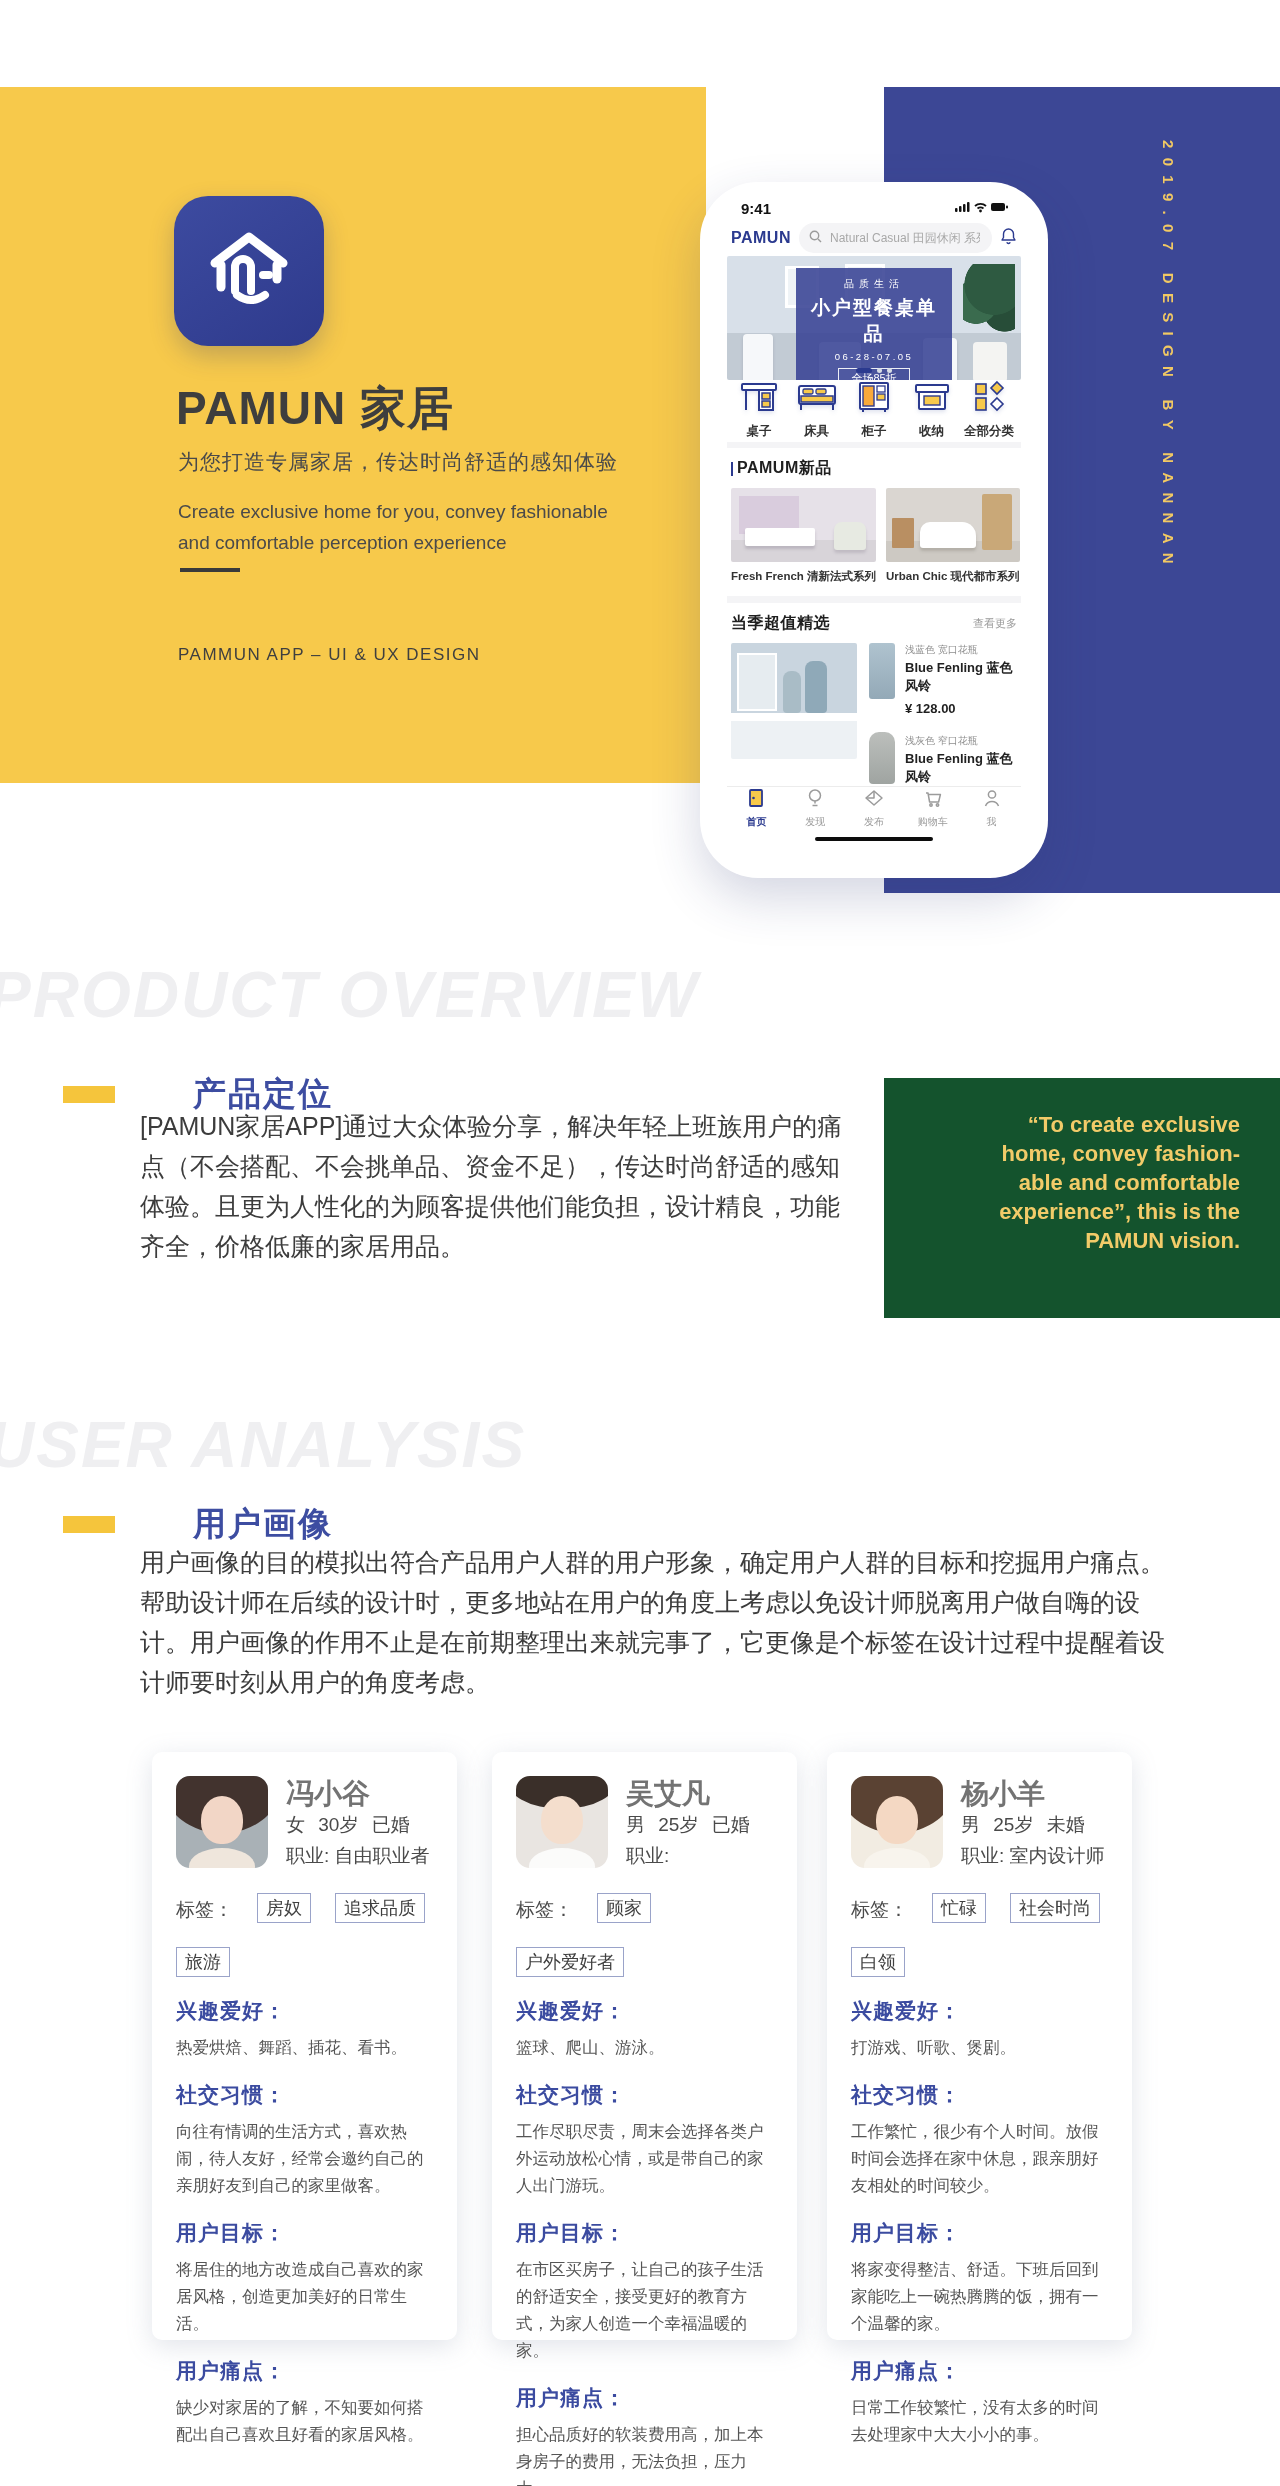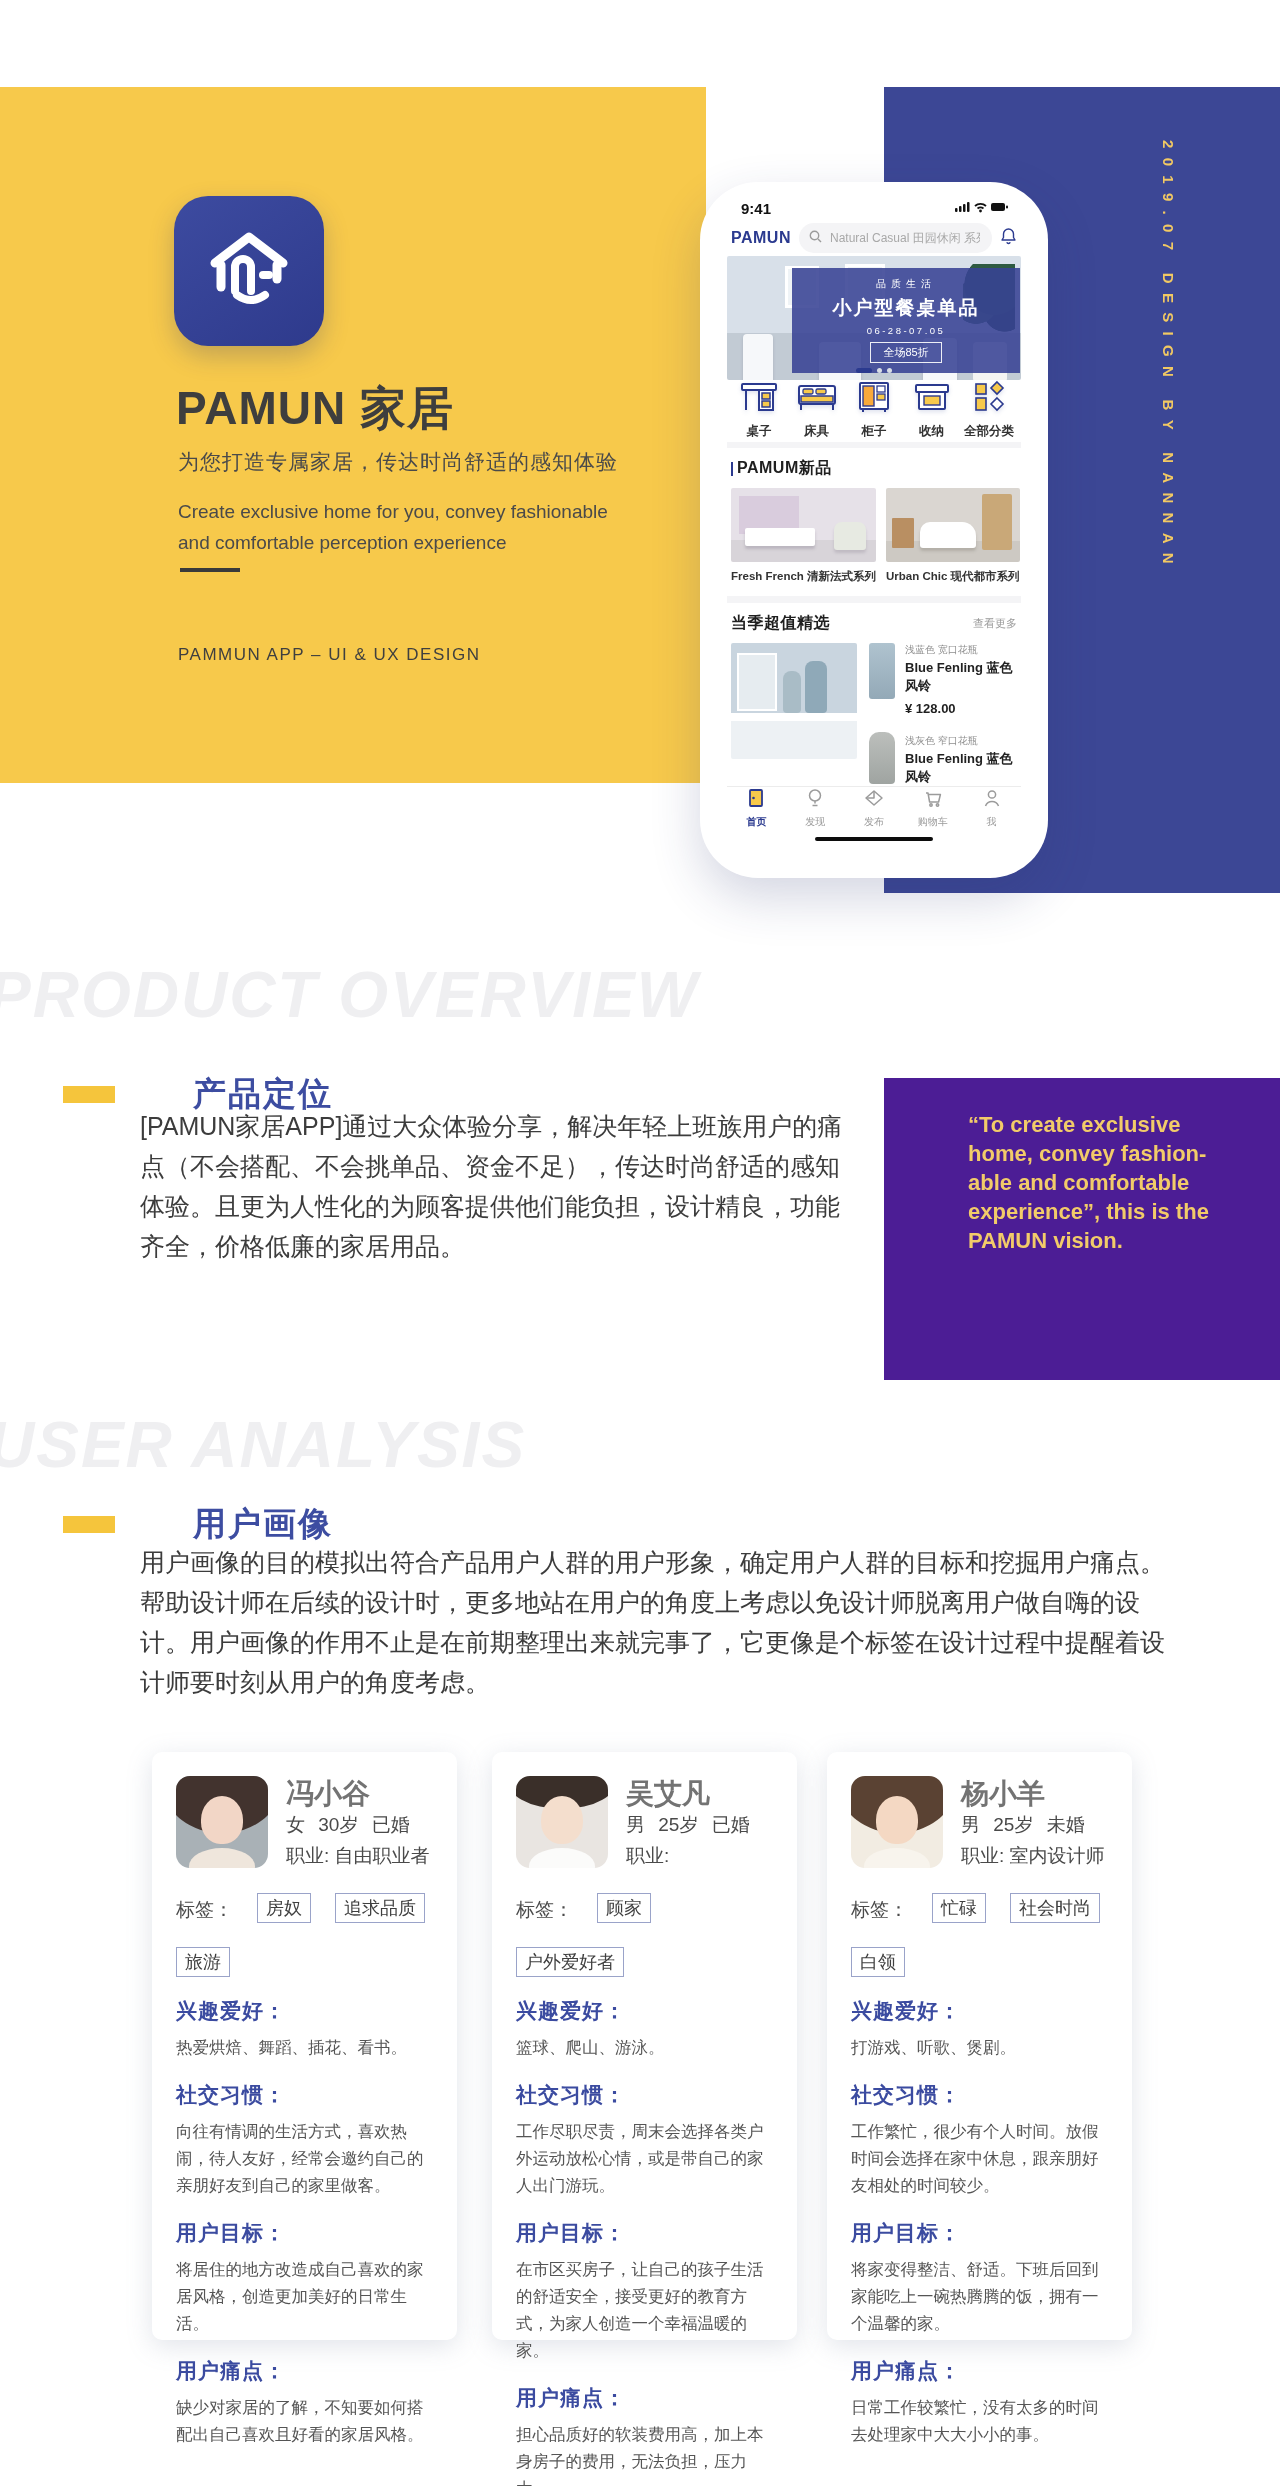--- a/index.html
+++ b/index.html
@@ -34,22 +34,22 @@
   .searchpill input{border:none;background:transparent;outline:none;width:100%;font-size:12px;color:#666;font-family:inherit;}
   .searchpill input::placeholder{color:#A8A8A8;}
   .hero-banner{position:relative;height:152px;border-radius:2px;overflow:hidden;background:linear-gradient(#D8E0E9 0 62%,#C2CBD4 62% 100%);}
   .frame{position:absolute;background:#EFF3F6;border:3px solid #fff;}
   .chair{position:absolute;background:#F6F8FA;border-radius:4px 4px 2px 2px;box-shadow:0 2px 3px rgba(90,100,120,.25);}
   .plant{position:absolute;right:6px;top:8px;width:52px;height:84px;
     background:radial-gradient(circle at 60% 25%,#2E5A41 0 42%,transparent 43%),
                radial-gradient(circle at 25% 45%,#3A6B4E 0 36%,transparent 37%),
                radial-gradient(circle at 80% 55%,#274D38 0 34%,transparent 35%);}
   .pot{position:absolute;right:14px;top:86px;width:34px;height:44px;background:#F4F4F2;border-radius:4px 4px 8px 8px;}
-  .banner-overlay{position:absolute;left:50%;top:12px;transform:translateX(-50%);width:228px;background:rgba(56,66,148,.88);
-    color:#fff;text-align:center;padding:9px 6px 10px 6px;margin-left:32px;}
+  .banner-overlay{position:absolute;left:50%;top:12px;transform:translateX(-50%);width:156px;background:rgba(56,66,148,.88);
+    color:#fff;text-align:center;padding:9px 6px 10px 6px;}
   .b-tag{font-size:10px;letter-spacing:5px;}
   .b-title{font-size:19px;font-weight:700;letter-spacing:2px;margin-top:4px;}
   .b-dates{font-size:9.5px;letter-spacing:2.5px;margin-top:4px;}
   .b-coupon{display:inline-block;margin-top:6px;border:1px solid rgba(255,255,255,.9);font-size:11px;padding:2px 12px;}
   .dots{position:absolute;left:0;right:0;bottom:7px;display:flex;justify-content:center;gap:5px;align-items:center;}
   .dot{width:5px;height:5px;border-radius:50%;background:#D7DCE4;}
   .dot.active{width:16px;height:5px;border-radius:3px;background:#2B3A8F;}
   .cats{height:74px;display:flex;align-items:center;justify-content:space-between;padding:0 6px;}
   .cat{display:flex;flex-direction:column;align-items:center;gap:5px;width:52px;}
   .cat svg{filter:drop-shadow(0 2px 2px rgba(43,58,143,.15));}
@@ -85,21 +85,21 @@
   .tab.active{color:#2B3A8F;}
   .tab.active .t-lbl{font-weight:700;}
   .home-indicator{width:118px;height:5px;border-radius:3px;background:#0c0c0c;margin:8px auto 9px auto;}
 
   
   .ghost{position:absolute;font-size:64px;font-weight:800;font-style:italic;color:#EFEFF1;letter-spacing:2px;white-space:nowrap;}
   .sec2-head{position:absolute;display:flex;align-items:center;}
   .ybar{width:52px;height:17px;background:#F5C53C;margin-right:78px;}
   .sec2-title{font-size:33px;font-weight:800;color:#3D4DA1;letter-spacing:2px;}
   .para{position:absolute;font-size:25px;line-height:40px;color:#3C3C3C;}
-  .quote-panel{position:absolute;left:884px;top:1078px;width:396px;height:302px;background:#4c1d95;}
+  .quote-panel{position:absolute;left:884px;top:1078px;width:396px;height:240px;background:#14532d;text-align:right;}
   .quote-text{position:absolute;left:84px;top:32px;width:272px;font-size:22px;line-height:29px;color:#F2CB69;font-weight:700;}
 
   
   .pcard{position:absolute;top:1752px;width:305px;height:588px;background:#fff;border-radius:10px;
     box-shadow:0 6px 26px rgba(120,130,160,.22);padding:24px 24px 0 24px;}
   .pc-head{display:flex;gap:18px;align-items:flex-start;}
   .avatar{width:92px;height:92px;border-radius:14px;position:relative;overflow:hidden;flex:0 0 auto;}
   .av-hair{position:absolute;left:-12%;top:-34%;width:124%;height:96%;border-radius:50%;}
   .av-face{position:absolute;left:27%;top:22%;width:46%;height:52%;border-radius:50% 50% 46% 46%;}
   .av-body{position:absolute;left:14%;top:78%;width:72%;height:40%;border-radius:50% 50% 0 0;}

